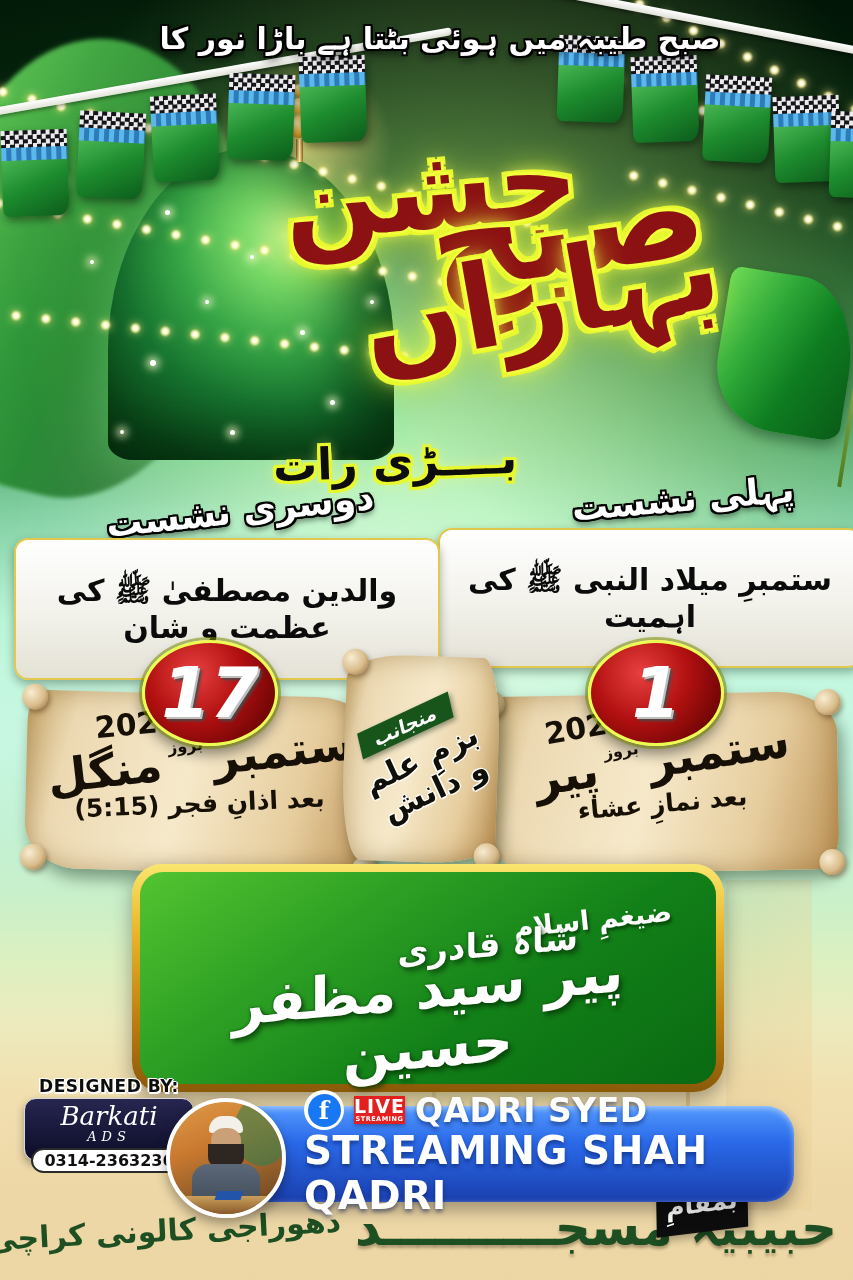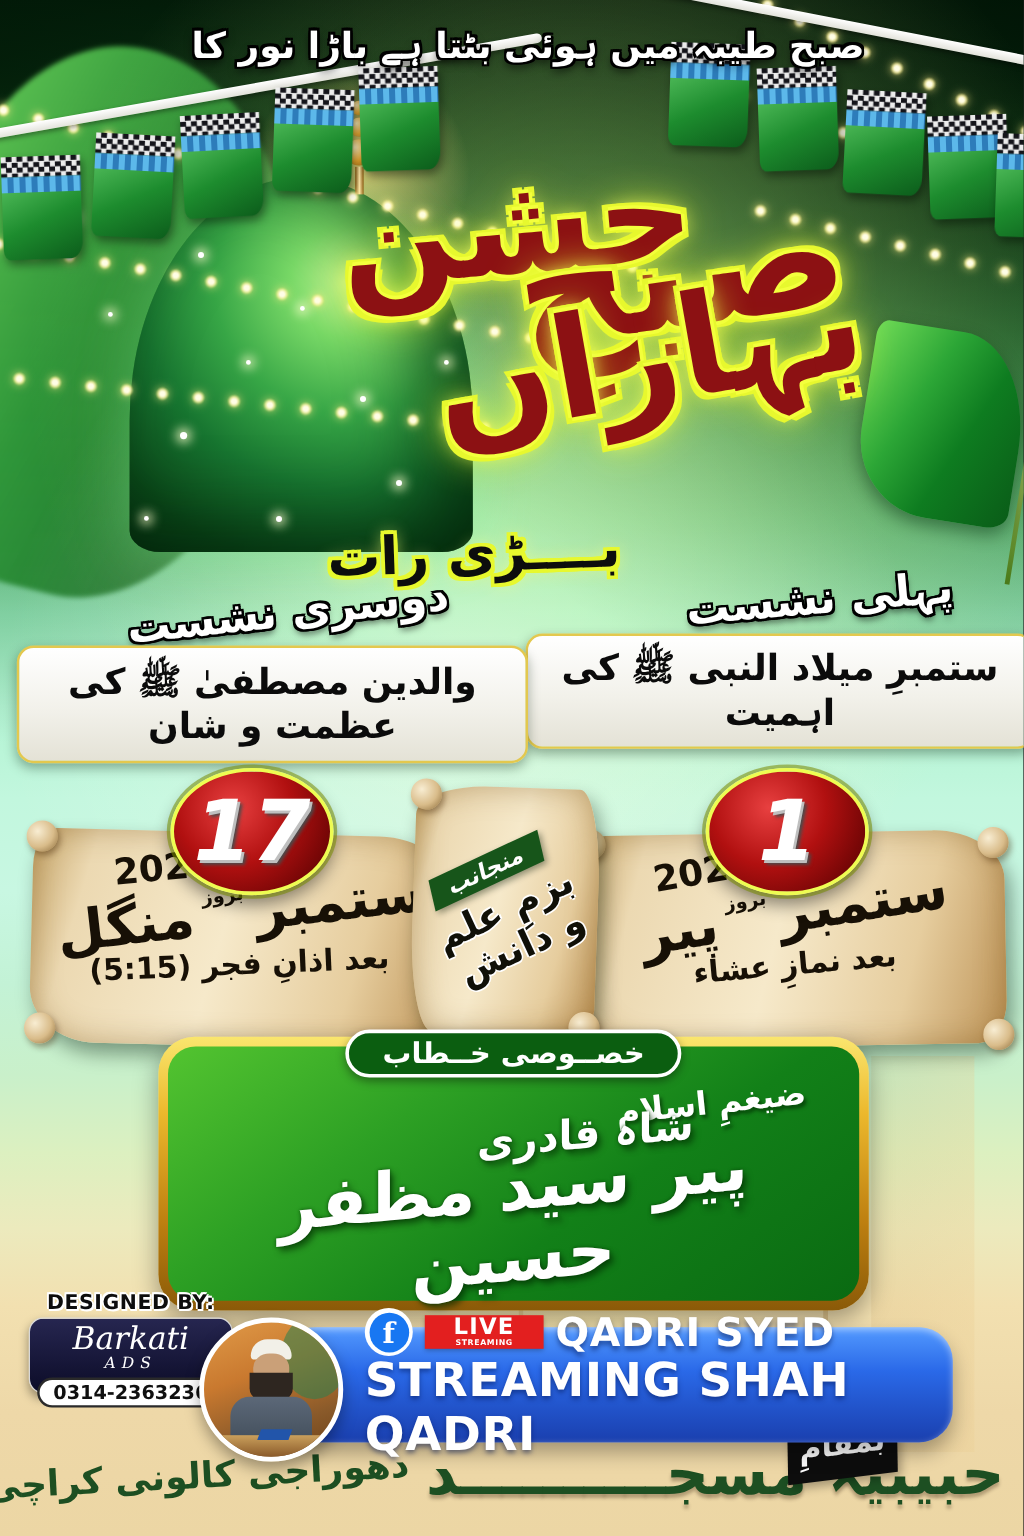--- a/index.html
+++ b/index.html
@@ -75,21 +75,21 @@
     text-shadow:3px 0 0 #e7f82e,-3px 0 0 #e7f82e,0 3px 0 #e7f82e,0 -3px 0 #e7f82e,
       3px 3px 0 #e7f82e,-3px -3px 0 #e7f82e,3px -3px 0 #e7f82e,-3px 3px 0 #e7f82e,0 0 14px #f2ff7a;}
   
   .session-label{position:absolute;direction:rtl;font-size:36px;font-weight:700;color:#fff;
     text-shadow:2px 0 0 #000,-2px 0 0 #000,0 2px 0 #000,0 -2px 0 #000,2px 2px 0 #000,-2px -2px 0 #000,2px -2px 0 #000,-2px 2px 0 #000,0 4px 6px rgba(0,0,0,.6);}
   .lbl-first{left:548px;top:478px;width:270px;text-align:center;transform:rotate(-5deg);}
   .lbl-second{left:100px;top:490px;width:280px;text-align:center;transform:rotate(-6deg);}
   .topic-box{position:absolute;direction:rtl;display:flex;align-items:center;justify-content:flex-start;
     background:linear-gradient(180deg,#ffffff 0%,#f2f1ea 55%,#e4e2d6 100%);
     border:2px solid #e3c84e;border-radius:14px;box-shadow:0 4px 10px rgba(0,30,10,.35);
-    font-size:30px;font-weight:700;color:#0b0b0b;text-align:center;line-height:1.25;padding:0 10px;}
+    font-size:30px;font-weight:700;color:#0b0b0b;text-align:center;line-height:1.25;padding:22px 10px;}
   .box-first{left:438px;top:528px;width:400px;height:92px;}
   .box-second{left:14px;top:538px;width:402px;height:94px;}
   
   .scroll{position:absolute;background:linear-gradient(105deg,#c9a96e 0%,#ecd9b2 14%,#f6e9ca 46%,#e6cd9e 76%,#bd9357 100%);
     border-radius:20px 60px 24px 55px/32px 42px 36px 46px;
     box-shadow:inset 0 0 26px rgba(120,80,20,.4),5px 9px 16px rgba(0,20,5,.4);}
   .curl{position:absolute;width:26px;height:26px;border-radius:50%;
     background:radial-gradient(circle at 35% 35%,#f8edd2,#d9bc8a 55%,#8a6a38 100%);box-shadow:2px 3px 5px rgba(60,30,0,.4);}
   .scroll-16{left:486px;top:694px;width:352px;height:178px;transform:rotate(-1deg);}
   .scroll-17{left:26px;top:694px;width:348px;height:178px;transform:rotate(1.5deg);}
@@ -142,21 +142,21 @@
   
   .live-bar{position:absolute;left:216px;top:1106px;width:578px;height:96px;z-index:8;
     border-radius:48px 28px 28px 48px;
     background:linear-gradient(180deg,#539aff 0%,#2a69e8 38%,#1a3fae 100%);
     box-shadow:0 9px 16px rgba(0,0,0,.3),inset 0 2px 6px rgba(255,255,255,.5);
     display:flex;flex-direction:column;justify-content:center;padding-left:88px;box-sizing:border-box;color:#fff;}
   .live-row{display:flex;align-items:center;gap:10px;}
   .fb-ring{width:40px;height:40px;border-radius:50%;background:#fff;display:flex;align-items:center;justify-content:center;flex:0 0 auto;}
   .fb-circle{width:33px;height:33px;border-radius:50%;background:#1877f2;color:#fff;font-weight:800;font-size:24px;
     display:flex;align-items:center;justify-content:center;font-family:"DejaVu Serif",serif;}
-  .live-badge{background:#e31f1f;color:#fff;text-align:center;padding:1px 24px;line-height:1;box-shadow:0 2px 4px rgba(0,0,0,.3);}
+  .live-badge{background:#e31f1f;color:#fff;text-align:center;padding:1px 0;line-height:1;box-shadow:0 2px 4px rgba(0,0,0,.3);}
   .live-badge .lv{display:block;font-size:19px;font-weight:900;letter-spacing:1px;}
   .live-badge .st{display:block;font-size:6.5px;font-weight:700;letter-spacing:.5px;}
   .live-name1{font-size:33px;font-weight:900;letter-spacing:.5px;text-shadow:0 3px 4px rgba(0,20,80,.5);}
   .live-name2{font-size:39px;font-weight:900;margin-top:-2px;letter-spacing:.5px;text-shadow:0 3px 4px rgba(0,20,80,.5);}
   
   .avatar{position:absolute;left:166px;top:1098px;width:112px;height:112px;border-radius:50%;border:4px solid #fff;z-index:9;overflow:hidden;
     background:linear-gradient(160deg,#e09a48 0%,#c9792f 38%,#8a5a2a 72%,#6a4018 100%);box-shadow:0 6px 12px rgba(0,0,0,.35);}
   .avatar .bg-green{position:absolute;right:-8px;top:-6px;width:56px;height:70px;background:rgba(40,130,80,.55);border-radius:50%;}
   .avatar .cap{position:absolute;left:39px;top:14px;width:34px;height:17px;background:#f2f0e8;border-radius:17px 17px 4px 4px;}
   .avatar .face{position:absolute;left:41px;top:26px;width:30px;height:26px;background:#caa078;border-radius:45%;}
@@ -332,21 +332,20 @@
   <div class="scroll mini-scroll">
     <span class="curl" style="left:-5px;top:-5px;"></span>
     <span class="curl" style="right:-5px;bottom:-5px;"></span>
     <div class="mini-inner">
       <span class="org-label">منجانب</span>
       <span class="org-name">بزمِ علم و دانش</span>
     </div>
   </div>
 
   <div class="banner-gold">
-    <div class="special-pill">خصــوصی خــطاب</div>
     <div class="banner-green">
       <div class="honorific">ضیغمِ اسلام</div>
       <div class="speaker-name">
         <span class="n2">شاہ قادری</span>
         <span class="n1">پیر سید مظفر حسین</span>
       </div>
     </div>
   </div>
 
   <div class="designer">

